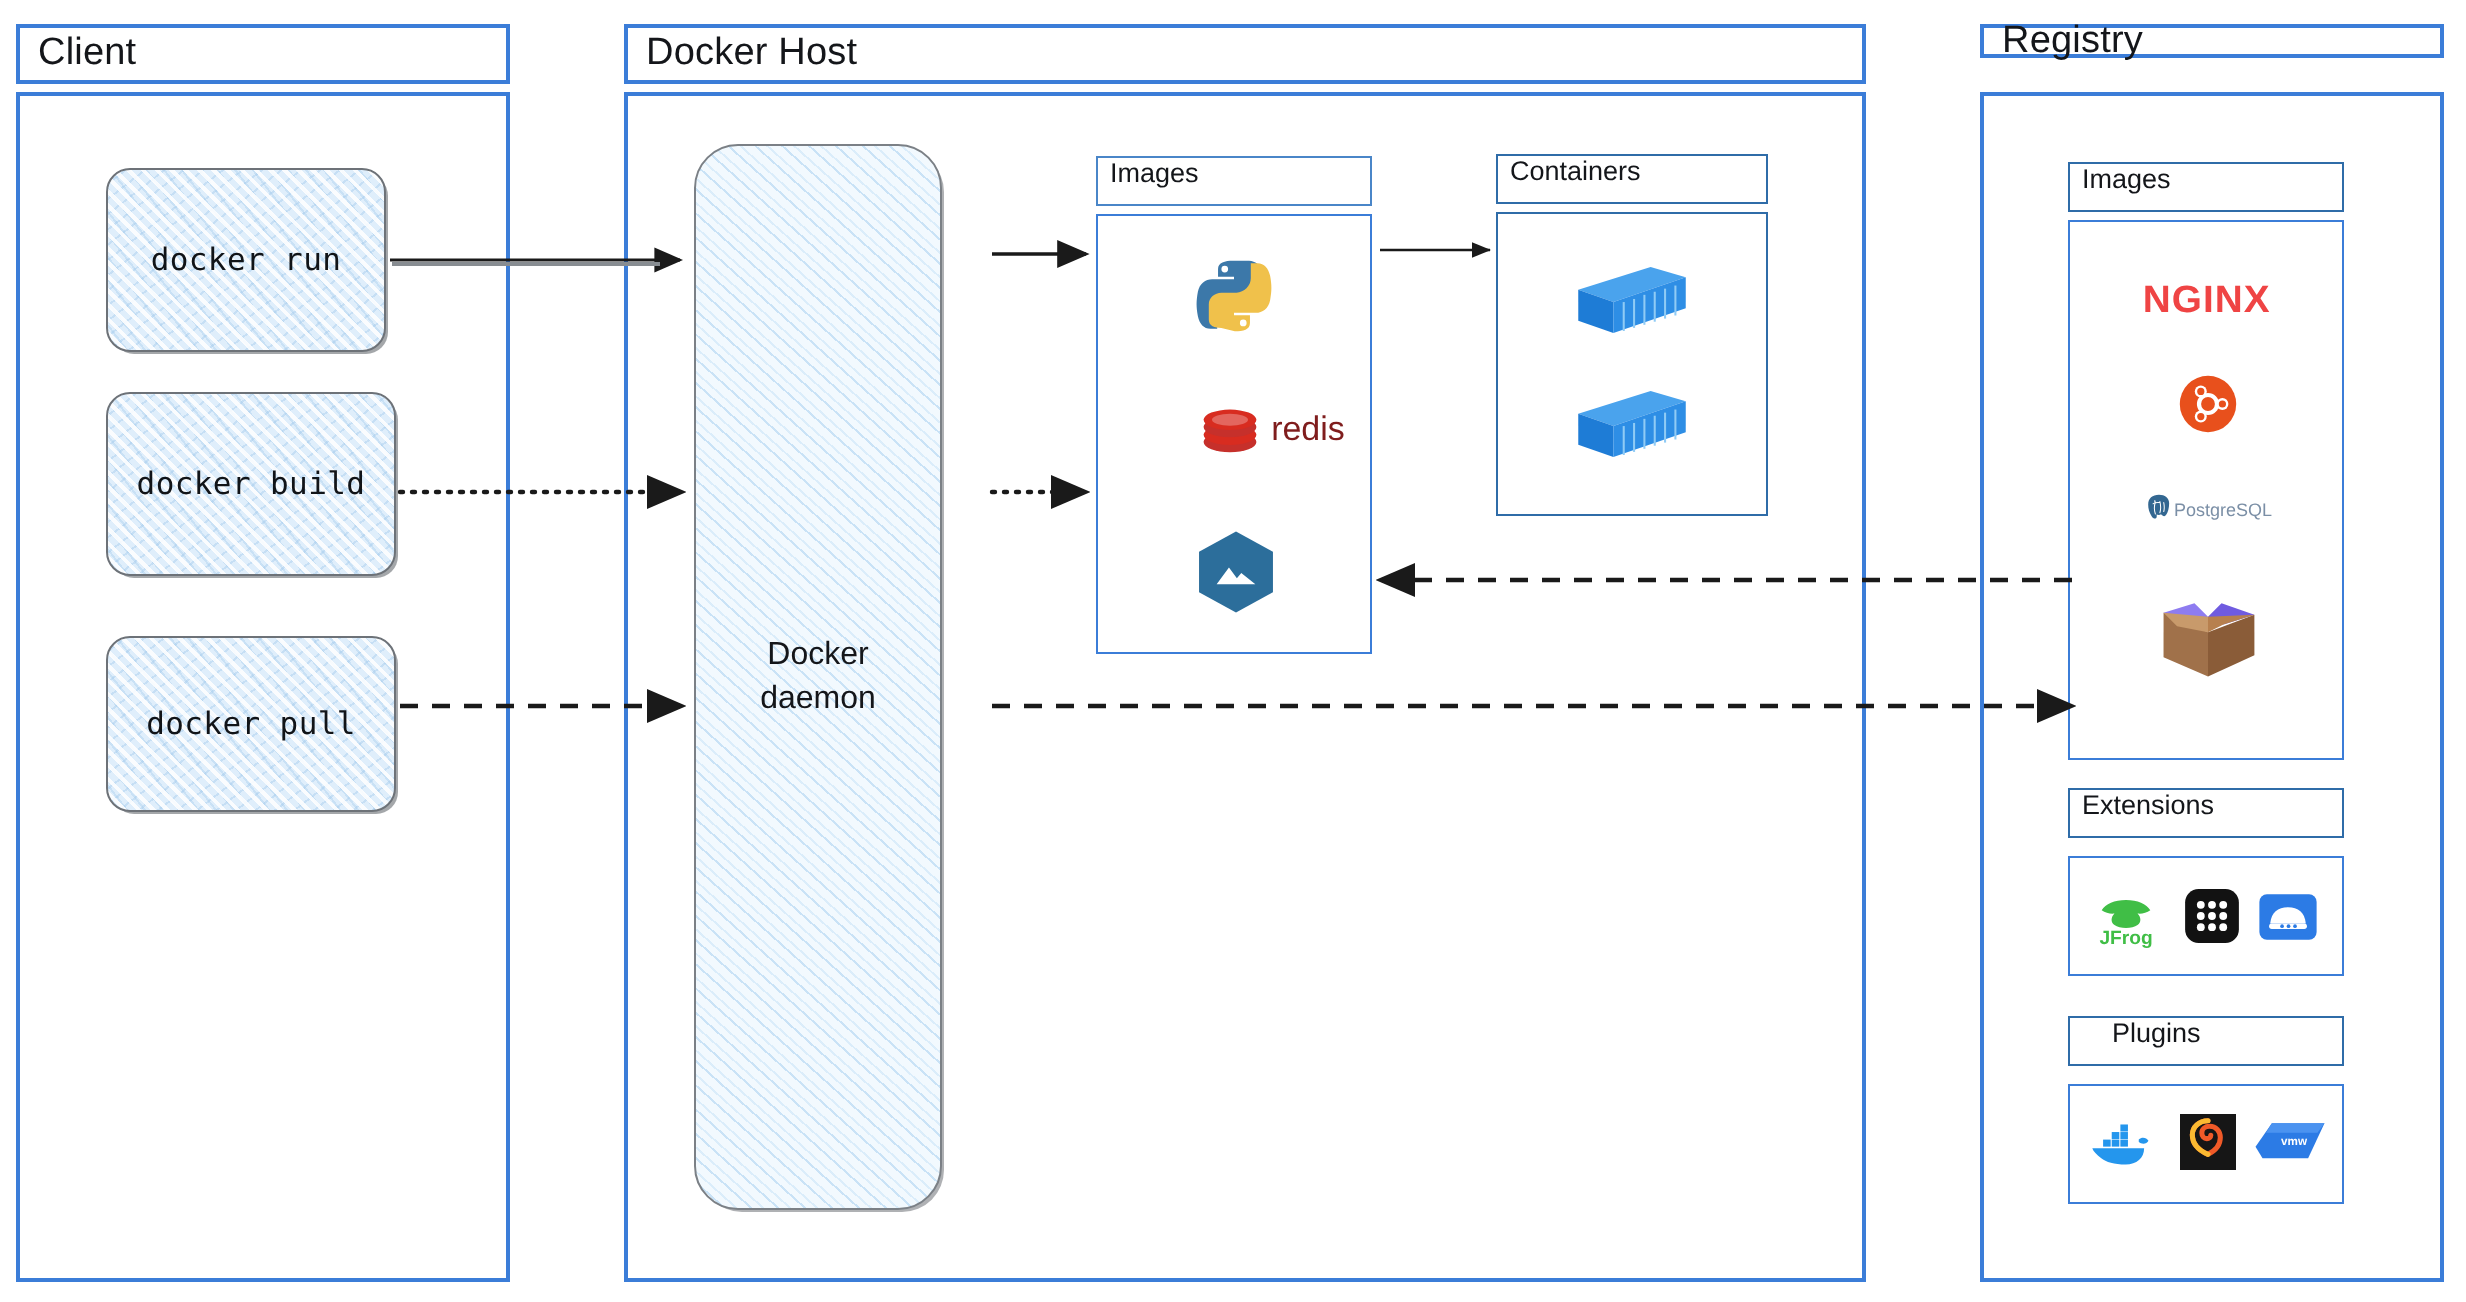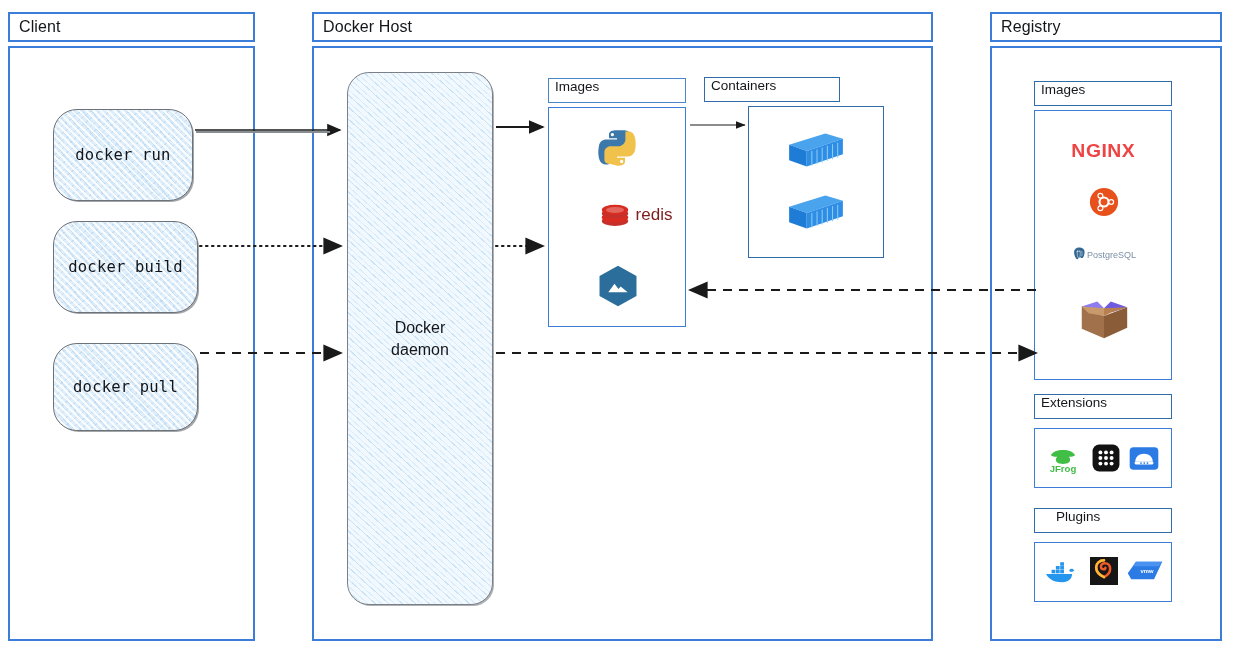--- a/index.html
+++ b/index.html
@@ -16,21 +16,21 @@
 
   
   .abs { position: absolute; box-sizing: border-box; }
 
   
   .group-title {
     border: 2px solid #3b7dd8;
     background: #ffffff;
     display: flex; align-items: center;
     padding-left: 9px;
-    font-size: 16px; color: #14161a;
+    font-size: 19px; color: #14161a;
     letter-spacing: .1px;
   }
   .group-body {
     border: 2px solid #3b7dd8;
     background: #ffffff;
   }
 
   
   .sub-title {
     border: 1.5px solid #4a86c8;
@@ -41,33 +41,32 @@
   }
   .sub-body {
     border: 1.5px solid #3b7dd8;
     background: #ffffff;
   }
   .sub-title-dark { border-color: #2f6ca8; }
   .sub-body-dark  { border-color: #2f6ca8; }
 
   
   .cmd-box {
-    border-radius: 24px;
+    border-radius: 12px;
     border: 1.4px solid #6d7278;
     background-color: #dfeefb;
     background-image:
       repeating-linear-gradient(45deg, rgba(255,255,255,.85) 0 2px, rgba(255,255,255,0) 2px 5px),
       repeating-linear-gradient(-38deg, rgba(160,200,235,.40) 0 1px, rgba(255,255,255,0) 1px 6px),
       repeating-linear-gradient(52deg, rgba(150,195,232,.30) 0 1px, rgba(255,255,255,0) 1px 7px);
     box-shadow: 2px 2px 0 -1px rgba(90,95,100,.55);
     display: flex; align-items: center; justify-content: center;
     font-family: "DejaVu Sans Mono", "Liberation Mono", monospace;
     font-size: 15.5px; color: #111418;
     letter-spacing: .2px;
-    margin-top: 25px;
   }
 
   
   .daemon-box {
     border-radius: 22px;
     border: 1.4px solid #7b8086;
     background-color: #f2f9fe;
     background-image:
       repeating-linear-gradient(42deg, rgba(168,208,240,.55) 0 1px, rgba(255,255,255,0) 1px 9px),
       repeating-linear-gradient(42deg, rgba(190,222,246,.45) 4px 5px, rgba(255,255,255,0) 5px 13px);
@@ -106,21 +105,21 @@
   </div>
   <div class="abs cmd-box" style="left:53px; top:318px; width:145px; height:88px;">
     <span>docker pull</span>
   </div>
 
   <div class="abs group-title" style="left:312px; top:12px; width:621px; height:30px;">
     <span>Docker Host</span>
   </div>
   <div class="abs group-body" style="left:312px; top:46px; width:621px; height:595px;"></div>
 
-  <div class="abs daemon-box" style="left:347px; top:72px; width:146px; height:533px;">
+  <div class="abs daemon-box" style="left:347px; top:72px; width:124px; height:533px;">
     <div>
       <div>Docker</div>
       <div>daemon</div>
     </div>
   </div>
 
   <div class="abs sub-title" style="left:548px; top:78px; width:138px; height:25px;">
     <span>Images</span>
   </div>
   <div class="abs sub-body" style="left:548px; top:107px; width:138px; height:220px;"></div>
@@ -143,21 +142,21 @@
     <span class="logo-label" style="font-size:17px; color:#7f1d1d; margin-left:6px; font-weight:normal;">redis</span>
   </div>
 
   <div class="icon-slot" style="left:596px; top:263px; width:44px; height:46px;">
     <svg width="44" height="46" viewBox="0 0 100 100">
       <polygon points="50,4 92,27 92,73 50,96 8,73 8,27" fill="#2C6E9B"></polygon>
       <path d="M28 64l14-19 9 12 5-6 16 13H28z" fill="#ffffff"></path>
     </svg>
   </div>
 
-  <div class="abs sub-title sub-title-dark" style="left:704px; top:77px; width:136px; height:25px;">
+  <div class="abs sub-title sub-title-dark" style="left:748px; top:77px; width:136px; height:25px;">
     <span>Containers</span>
   </div>
   <div class="abs sub-body sub-body-dark" style="left:748px; top:106px; width:136px; height:152px;"></div>
 
   <div class="icon-slot" style="left:785px; top:128px; width:62px; height:44px;">
     <svg width="62" height="44" viewBox="0 0 120 80">
       <polygon points="8,30 78,8 112,18 42,42" fill="#4AA3ED"></polygon>
       <polygon points="8,30 42,42 42,72 8,60" fill="#1E7CD6"></polygon>
       <polygon points="42,42 112,18 112,48 42,72" fill="#2E8EE5"></polygon>
       <g stroke="#8FCBF5" stroke-width="2">
@@ -179,21 +178,21 @@
         <line x1="52" y1="42" x2="52" y2="70"></line>
           <line x1="62" y1="39" x2="62" y2="67"></line>
         <line x1="72" y1="35" x2="72" y2="64"></line>
           <line x1="82" y1="32" x2="82" y2="61"></line>
         <line x1="92" y1="29" x2="92" y2="58"></line>
           <line x1="102" y1="26" x2="102" y2="55"></line>
       </g>
     </svg>
   </div>
 
-  <div class="abs group-title" style="left:990px; top:12px; width:232px; height:30px;">
+  <div class="abs group-title" style="left:990px; top:12px; width:232px; height:17px;">
     <span>Registry</span>
   </div>
   <div class="abs group-body" style="left:990px; top:46px; width:232px; height:595px;"></div>
 
   <div class="abs sub-title sub-title-dark" style="left:1034px; top:81px; width:138px; height:25px;">
     <span>Images</span>
   </div>
   <div class="abs sub-body" style="left:1034px; top:110px; width:138px; height:270px;"></div>
 
   <div class="icon-slot" style="left:1052px; top:136px; width:102px; height:30px;">

